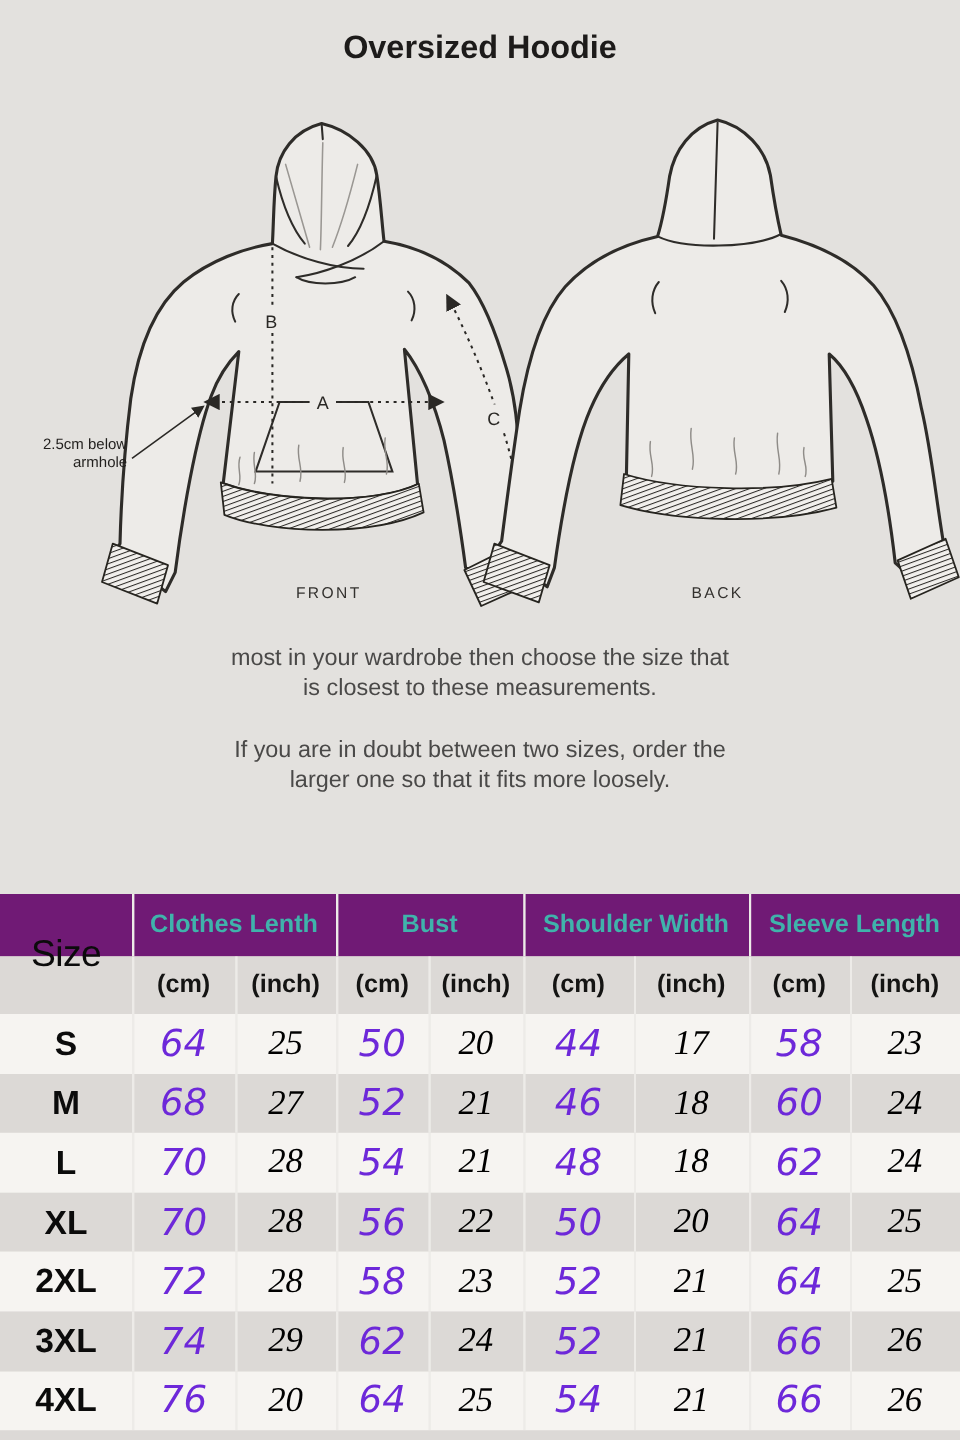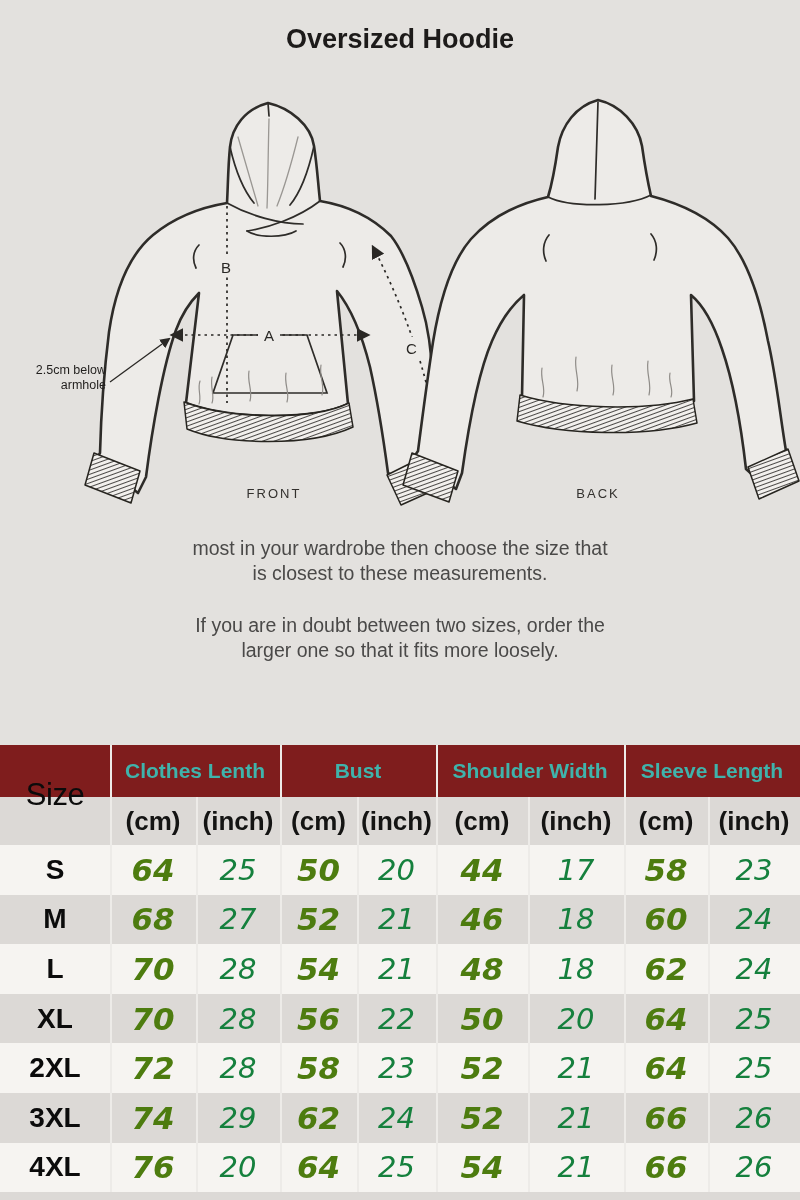--- a/index.html
+++ b/index.html
@@ -22,36 +22,36 @@
   .mbg{fill:#edebe8;}
   .anno{font-family:"Liberation Sans",sans-serif;font-size:12.5px;fill:#211f1d;}
   .viewlabel{font-family:"Liberation Sans",sans-serif;font-size:13px;letter-spacing:2px;fill:#33312e;}
   
   .instructions{position:absolute;top:536px;left:0;width:100%;text-align:center;
                 color:#4a4948;font-size:19.5px;line-height:25.4px;}
   .instructions .para{margin:0 0 26px 0;}
   
   .table{position:absolute;top:745px;left:0;width:800px;}
   .trow{display:grid;}
-  .grouprow{grid-template-columns:110px 170px 156px 188px 176px;height:52px;background:#7f1d1d;}
+  .grouprow{grid-template-columns:110px 170px 156px 188px 176px;height:52px;background:#701a75;}
   .unitrow{grid-template-columns:110px 86px 84px 77px 79px 92px 96px 84px 92px;height:48px;background:#dcd9d6;}
   .datarow{grid-template-columns:110px 86px 84px 77px 79px 92px 96px 84px 92px;height:49.6px;}
   .datarow.light{background:#f6f4f1;}
   .datarow.dark{background:#dcd9d6;}
   .cell{display:flex;align-items:center;justify-content:center;box-sizing:border-box;}
   .trow .cell + .cell{box-shadow:inset 2px 0 0 #edebe8;}
   .thead{position:relative;}
   .corner{position:absolute;left:0;top:0;width:110px;height:100px;display:flex;align-items:center;
           justify-content:center;font-size:31px;font-weight:400;color:#0b0b0b;letter-spacing:-0.5px;}
   .group{font-size:21px;font-weight:700;color:#3fb3ab;}
-  .unit{font-size:26px;font-weight:700;color:#141413;}
+  .unit{font-size:21px;font-weight:700;color:#141413;}
   .szlabel{font-size:28px;font-weight:700;color:#0b0b0b;}
   .val{font-family:"DejaVu Sans",sans-serif;font-style:italic;}
-  .val.cm{font-size:31px;font-weight:700;color:#4d7c0f;}
-  .val.inch{font-size:29px;font-weight:400;color:#15803d;}
+  .val.cm{font-size:31px;font-weight:400;color:#6d28d9;}
+  .val.inch{font-size:29px;font-weight:400;color:#000000;font-family:Liberation Serif, serif;}
   .bottomstrip{height:8px;background:#dcd9d6;}
 </style>
 </head>
 <body>
 
 <div class="page">
 
   <h1 class="title">Oversized Hoodie</h1>
 
   <div class="diagram">

